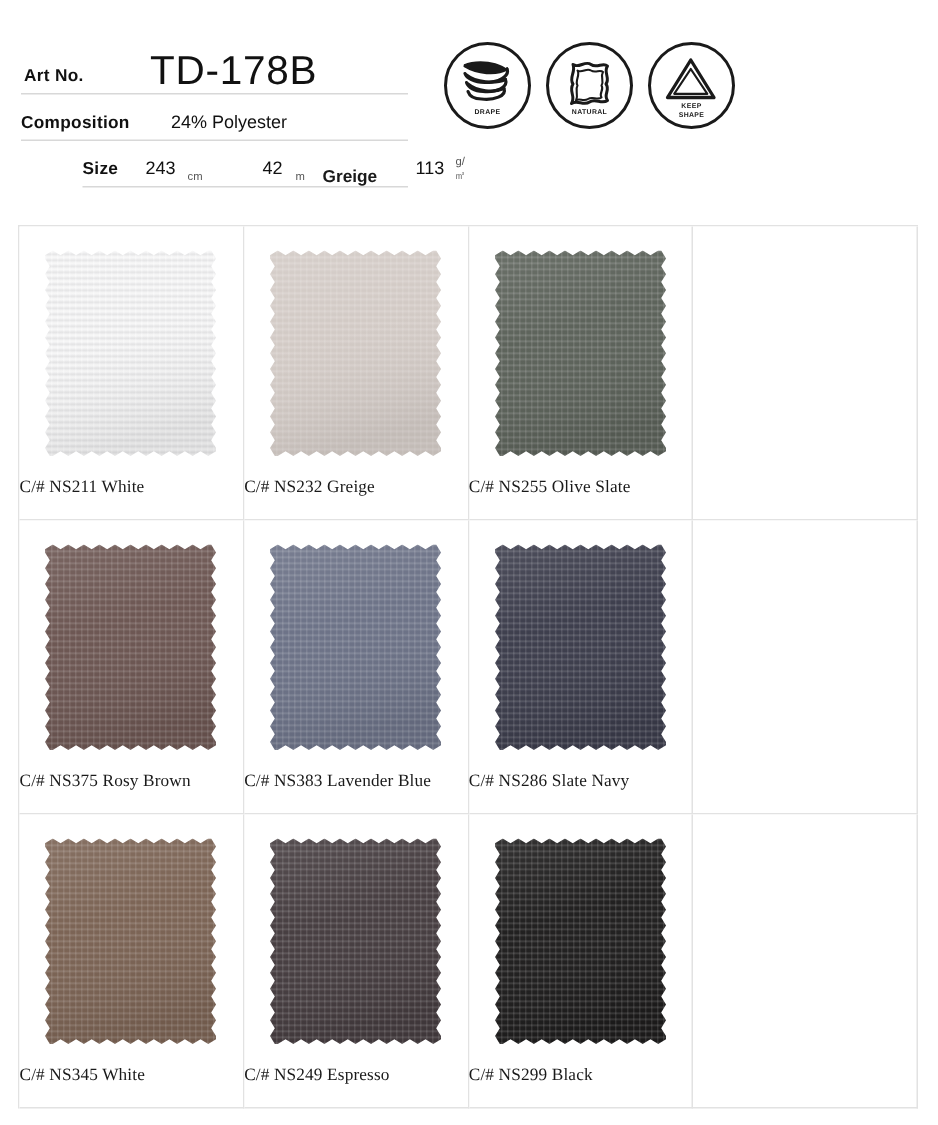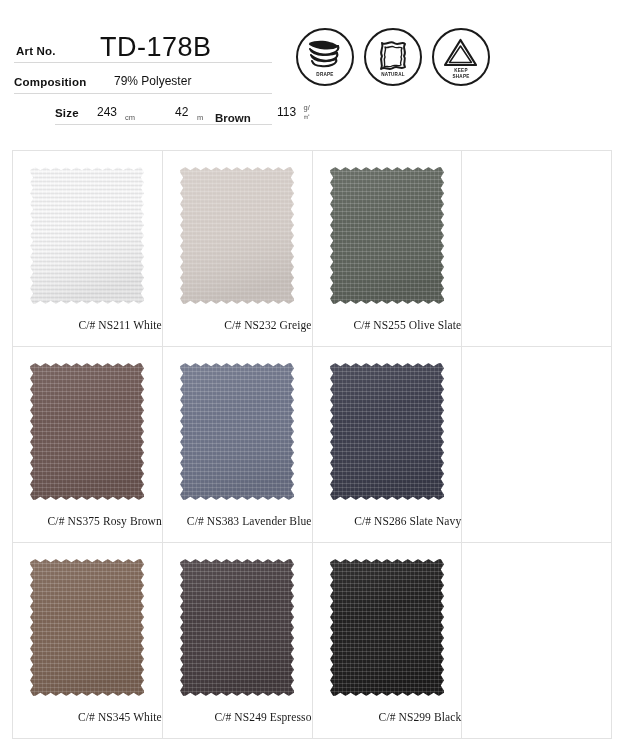--- a/index.html
+++ b/index.html
@@ -147,51 +147,51 @@
     height: 137px;
     position: relative;
   }
   .swatch-chip .chip-svg { display: block; }
 
   .swatch-label {
     position: absolute;
     left: 0;
     right: 0;
     bottom: 15px;
-    text-align: right;
+    text-align: left;
     font-family: "Liberation Serif", serif;
     font-size: 11.5px;
     color: #1a1a1a;
     letter-spacing: .1px;
   }
 </style>
 </head>
 <body>
 
 <div class="header">
 
   <div class="spec-block">
 
     <div class="spec-row spec-row-art">
       <span class="spec-label art-no-label">Art No.</span>
       <span class="art-value">TD-178B</span>
     </div>
 
     <div class="spec-row spec-row-comp">
       <span class="spec-label">Composition</span>
-      <span class="spec-value comp-value">79%  Polyester</span>
+      <span class="spec-value comp-value">24%  Polyester</span>
     </div>
 
     <div class="spec-row spec-row-size">
       <span class="spec-label">Size</span>
       <span class="spec-value size-num">243</span>
       <span class="size-unit">cm</span>
       <span class="spec-value len-num">42</span>
       <span class="len-unit">m</span>
-      <span class="weight-lbl">Brown</span>
+      <span class="weight-lbl">Greige</span>
       <span class="spec-value weight-num">113</span>
       <span class="weight-unit">g/ ㎡</span>
     </div>
 
   </div>
 
   <div class="feature-icons">
 
     <div class="feature-icon">
       <svg width="53" height="53" viewBox="0 0 53 53" aria-hidden="true">

